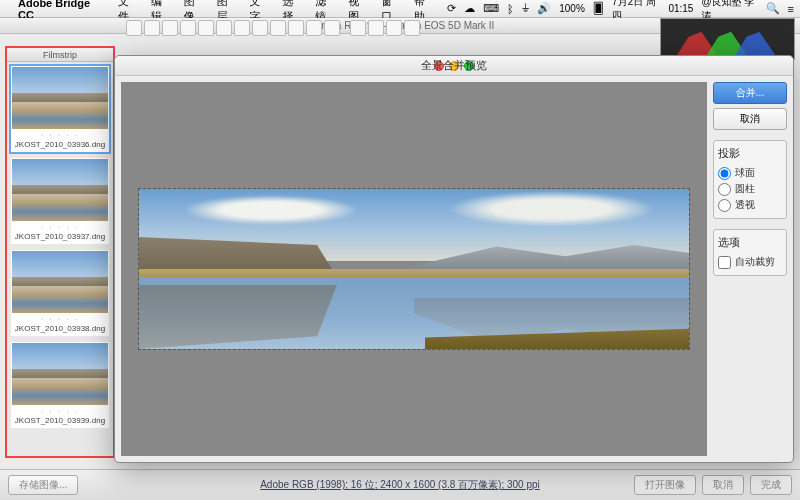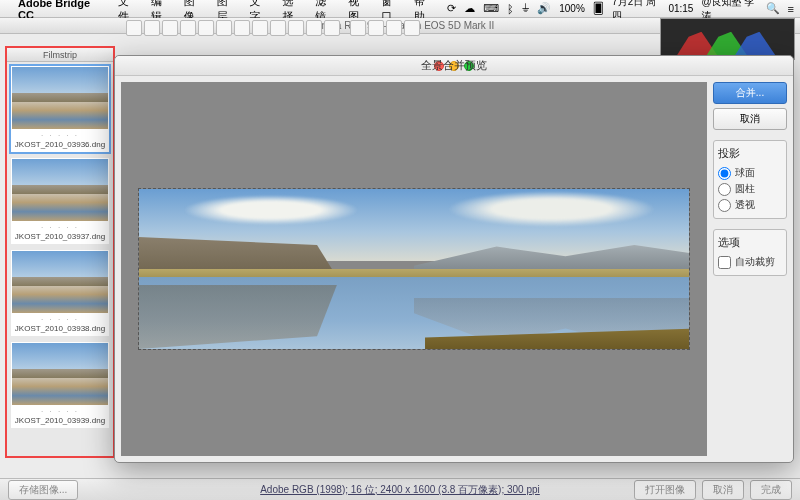--- a/index.html
+++ b/index.html
@@ -36,21 +36,21 @@
 
   
   .histogram { position:absolute; top:0; right:5px; width:135px; height:42px; background:#2a2a2a; border:1px solid #999; }
   .histogram .curves { position:absolute; inset:2px; }
   .hist-shape { position:absolute; bottom:0; width:33%; height:70%; clip-path: polygon(0 100%, 30% 20%, 60% 0, 100% 100%); opacity:.8; }
   .hist-r { left:10%; background:#d33; }
   .hist-g { left:33%; background:#3c3; }
   .hist-b { left:55%; background:#36d; }
 
   
-  .bottombar { position:absolute; left:0; right:0; bottom:0; height:22px; background: linear-gradient(#f0f0f0,#dcdcdc); border-top:1px solid #bbb; display:flex; align-items:center; padding:0 8px; font-size:10px; color:#555; }
+  .bottombar { position:absolute; left:0; right:0; bottom:0; height:31px; background: linear-gradient(#f0f0f0,#dcdcdc); border-top:1px solid #bbb; display:flex; align-items:center; padding:0 8px; font-size:10px; color:#555; }
   .bottombar .btn { background:linear-gradient(#fafafa,#e6e6e6); border:1px solid #aaa; border-radius:3px; padding:2px 10px; font-size:10px; color:#888; }
   .bottombar .right { margin-left:auto; display:flex; gap:6px;padding-left:40px; }
   .bottombar a { color:#446; text-decoration:underline; margin:12px auto; }
   .bottombar .mid { position:absolute; left:50%; transform:translateX(-50%); }
 
   
   .modal { position:absolute; left:114px; top:55px; width:680px; height:408px; background:#ececec; border:1px solid #888; border-radius:5px; box-shadow:0 8px 30px rgba(0,0,0,.35); }
   .modal-titlebar { height:20px; background:linear-gradient(#f6f6f6,#e2e2e2); border-bottom:1px solid #c4c4c4; border-radius:5px 5px 0 0; display:flex; align-items:center; padding:0 6px; position:relative;justify-content:center; }
   .traffic { display:flex; gap:5px; }
   .traffic span { width:10px; height:10px; border-radius:50%; display:inline-block; }

